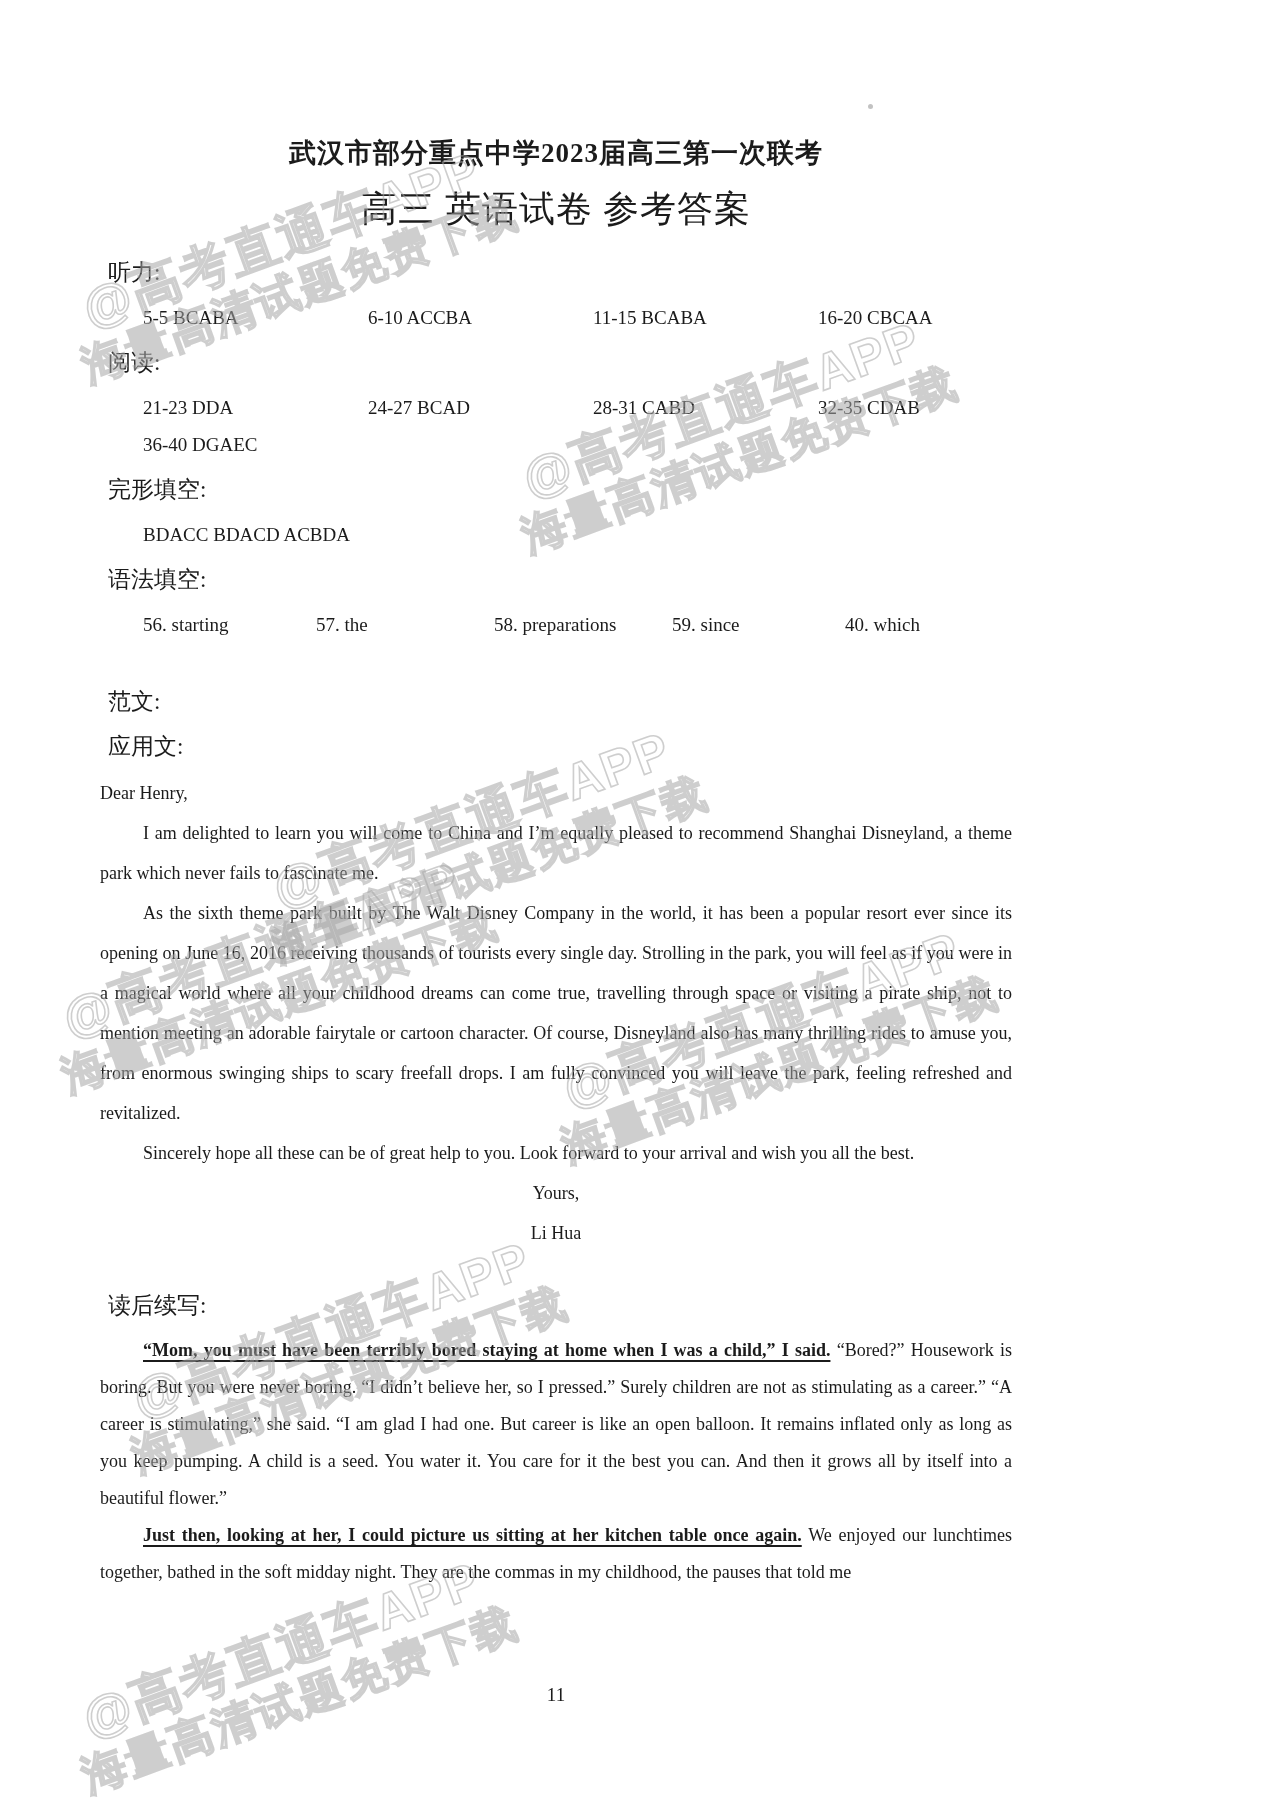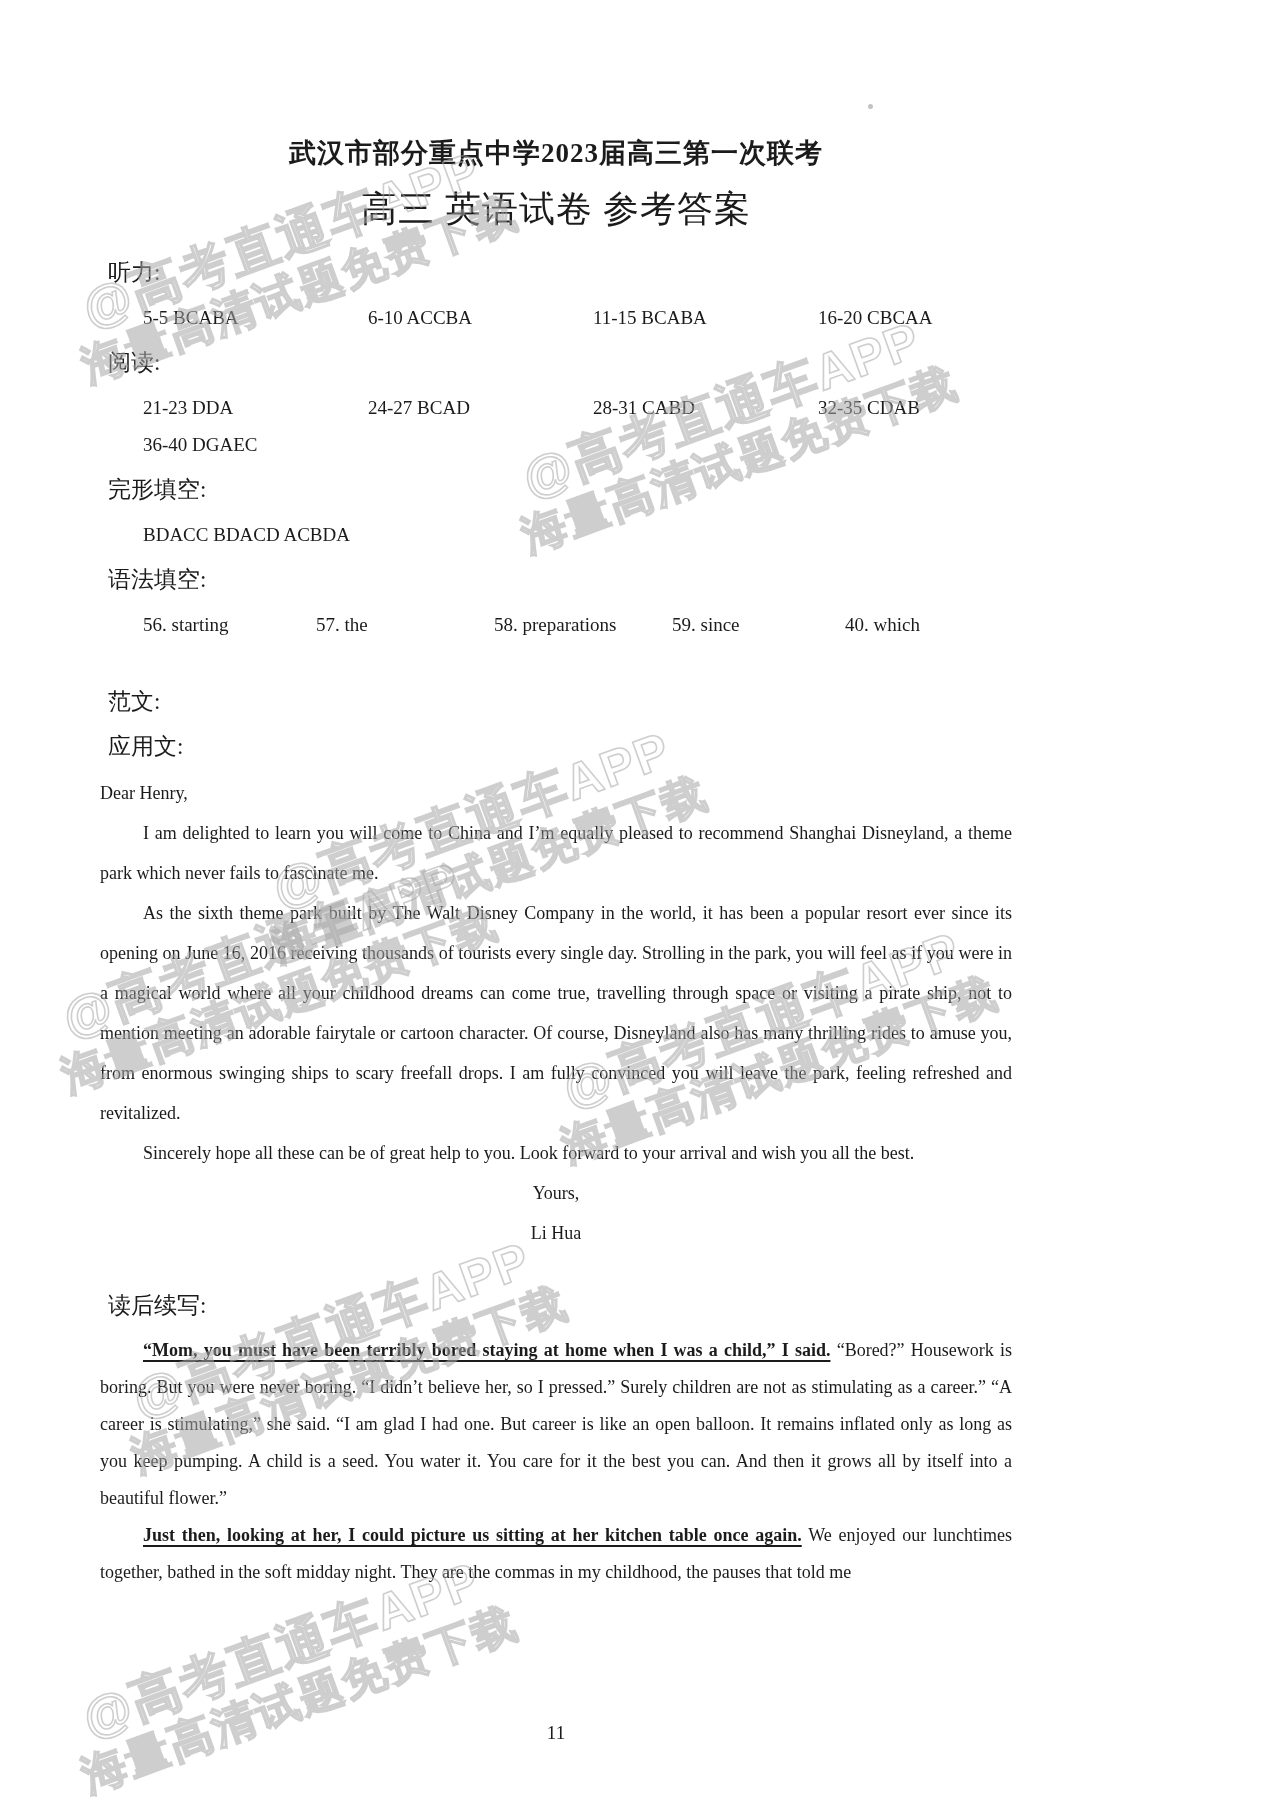--- a/index.html
+++ b/index.html
@@ -44,21 +44,21 @@
   .letter .right { text-align:center; text-indent:0; }
   .cont { font-size:18px; }
   .cont p { margin:0; line-height:37px; text-align:justify; text-indent:43px; }
   .cont .lead {
     font-weight:700;
     text-decoration:underline;
     text-decoration-thickness:2px;
     text-underline-offset:4px;
   }
   .page-number {
-    position:absolute; left:100px; top:1722px; width:912px;
+    position:absolute; left:100px; top:1684px; width:912px;
     text-align:center; font-size:19px; z-index:1;
   }
   
   .wm {
     position:absolute; z-index:2;
     transform:rotate(-20deg);
     color:transparent;
     -webkit-text-stroke:1.6px rgba(165,165,165,0.55);
     font-weight:700;
     font-family:"Liberation Sans", sans-serif;

